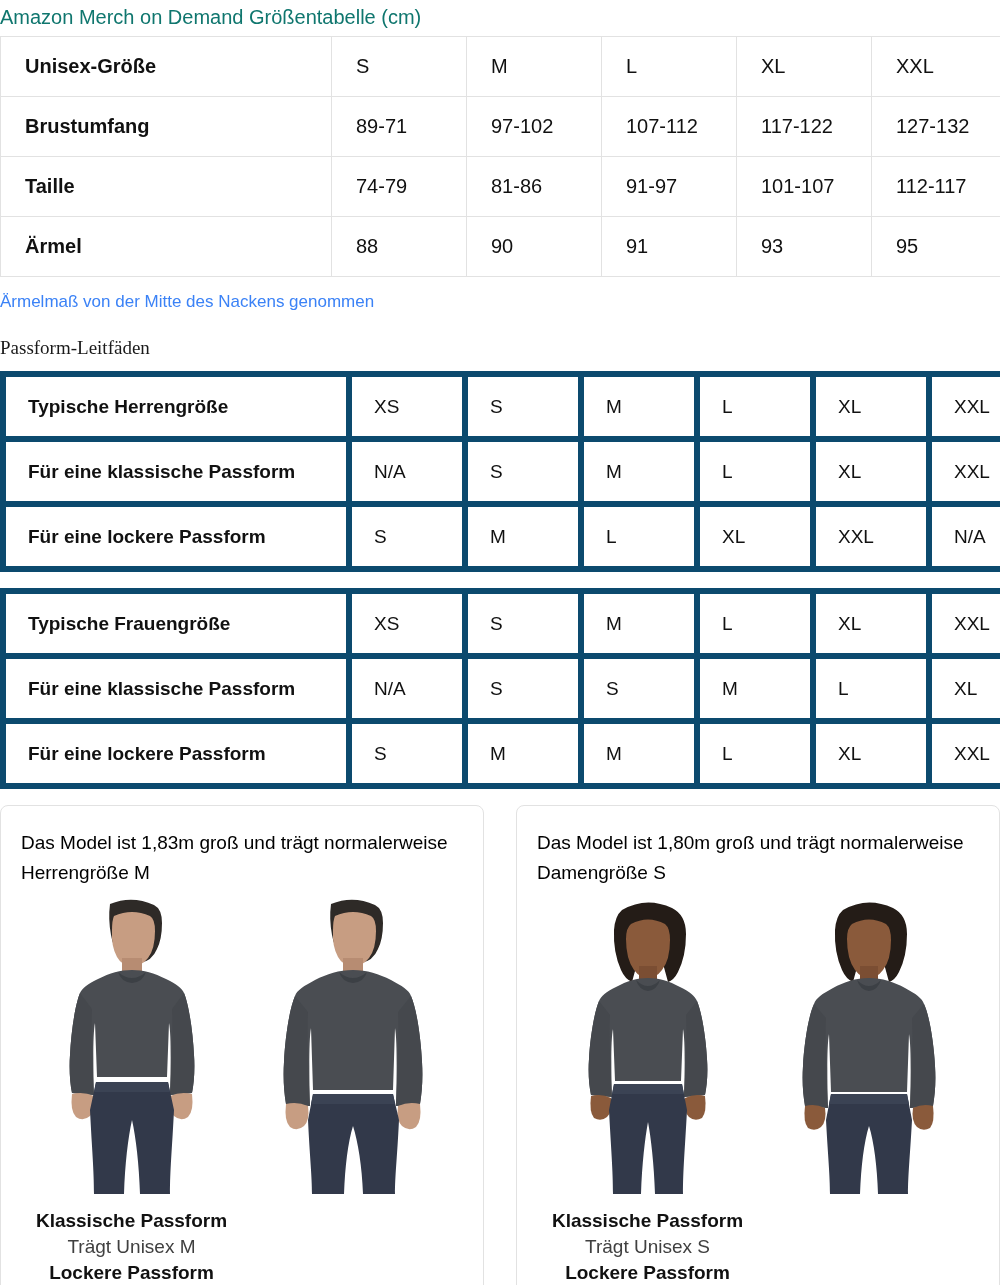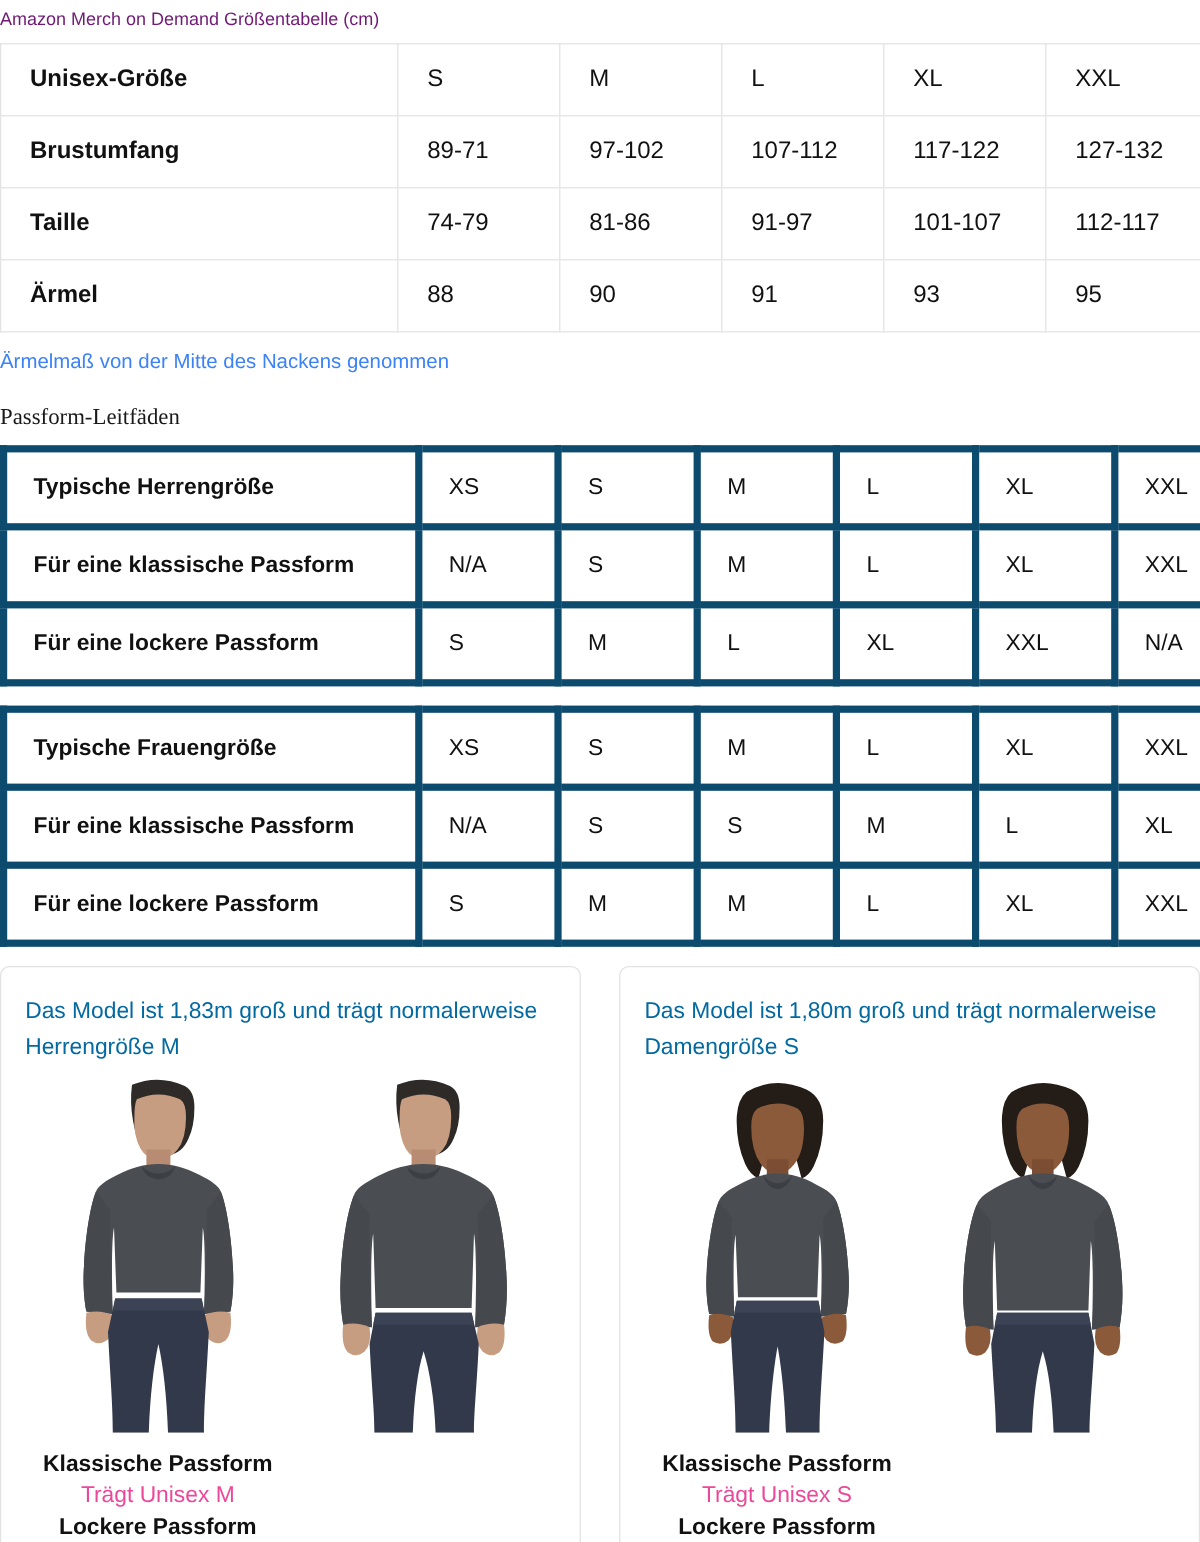--- a/index.html
+++ b/index.html
@@ -14,22 +14,22 @@
     color: #111111;
     overflow: hidden;
   }
   .page {
     width: 1000px;
     height: 1285px;
     position: relative;
     box-sizing: border-box;
   }
   .page-title {
-    font-size: 15px;
-    color: #701a75;
+    font-size: 20px;
+    color: #0f766e;
     padding: 6px 0 8px 0;
     margin: 0 0 0 0;
     font-weight: 400;
     line-height: 22px;
   }
   table.sizetable {
     width: 1000px;
     border-collapse: collapse;
     table-layout: fixed;
   }
@@ -101,21 +101,21 @@
     border-radius: 8px;
     box-sizing: border-box;
     padding: 22px 20px 0 20px;
     height: 496px;
     position: relative;
     overflow: hidden;
   }
   .model-caption {
     font-size: 19px;
     line-height: 30px;
-    color: #0369a1;
+    color: #000000;
     margin-bottom: 6px;
   }
   .figures {
     display: flex;
     justify-content: space-around;
     align-items: flex-end;
     height: 300px;
     margin-top: 4px;
   }
   .figure {
@@ -133,21 +133,21 @@
     text-align: center;
   }
   .label-title {
     font-size: 19px;
     font-weight: bold;
     color: #111;
     line-height: 26px;
   }
   .label-sub {
     font-size: 19px;
-    color: #ec4899;
+    color: #404040;
     line-height: 26px;
     text-align: center;
   }
 
   
   svg.person { display: block; }
 </style>
 </head>
 <body>
 

